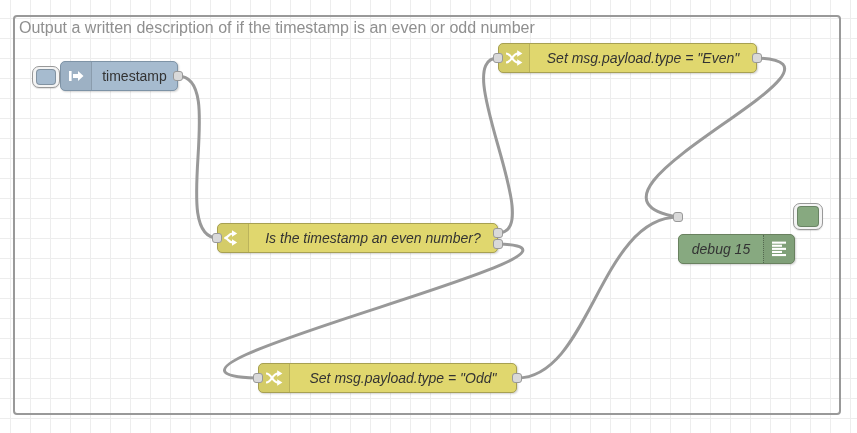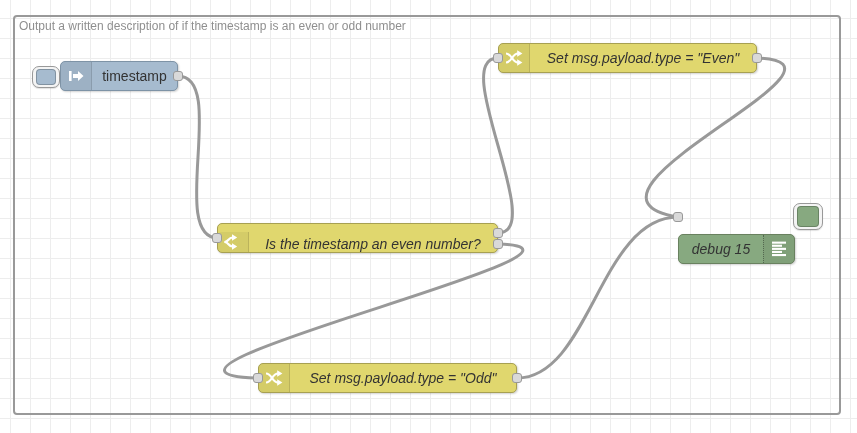--- a/index.html
+++ b/index.html
@@ -19,21 +19,21 @@
     position:absolute;
     left:13px;top:15px;width:828px;height:400px;
     border:2px solid var(--group-border);
     border-radius:4px;
     z-index:0;
     box-sizing:border-box;
   }
   .group-label{
     position:absolute;
     left:4px;top:2px;
-    font-size:12px;
+    font-size:16px;
     color:var(--group-label);
     white-space:nowrap;
   }
   svg.wires{position:absolute;left:0;top:0;z-index:1;}
   svg.wires path{stroke:var(--wire);stroke-width:3;fill:none;}
   .shell-button{
     position:absolute;
     background:#f4f4f4;
     border:1.5px solid #999;
     border-radius:7px;
@@ -118,21 +118,21 @@
   <div class="node node-inject" style="left:60px;top:61px;width:118px;">
     <div class="icon-region icon-left">
       <svg width="20" height="20" viewBox="0 0 20 20">
         <rect x="3" y="5" width="2.6" height="10" fill="#fff"></rect>
         <path d="M7,8 L12,8 L12,5 L17.5,10 L12,15 L12,12 L7,12 Z" fill="#fff"></path>
       </svg>
     </div>
     <div class="node-label">timestamp</div>
   </div>
 
-  <div class="node node-function" style="left:217px;top:223px;width:281px;align-items:flex-end;">
+  <div class="node node-function" style="left:217px;top:223px;width:281px;">
     <div class="icon-region icon-left">
       <svg width="20" height="20" viewBox="0 0 20 20">
         <path d="M1.5,10 C6,10 5,5.5 9.5,5.5" stroke="#fff" stroke-width="2.2" fill="none"></path>
         <path d="M1.5,10 C6,10 5,14.5 9.5,14.5" stroke="#fff" stroke-width="2.2" fill="none"></path>
         <path d="M9,2.3 l5.2,3.2 -5.2,3.2 z" fill="#fff"></path>
         <path d="M9,11.3 l5.2,3.2 -5.2,3.2 z" fill="#fff"></path>
       </svg>
     </div>
     <div class="node-label italic">Is the timestamp an even number?</div>
   </div>

